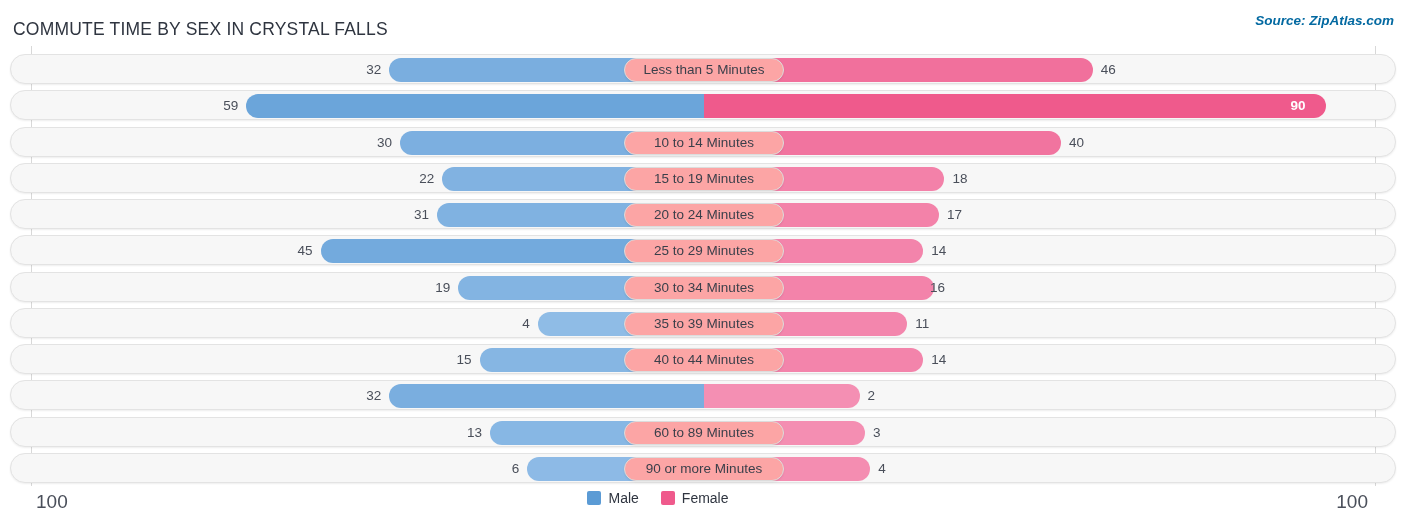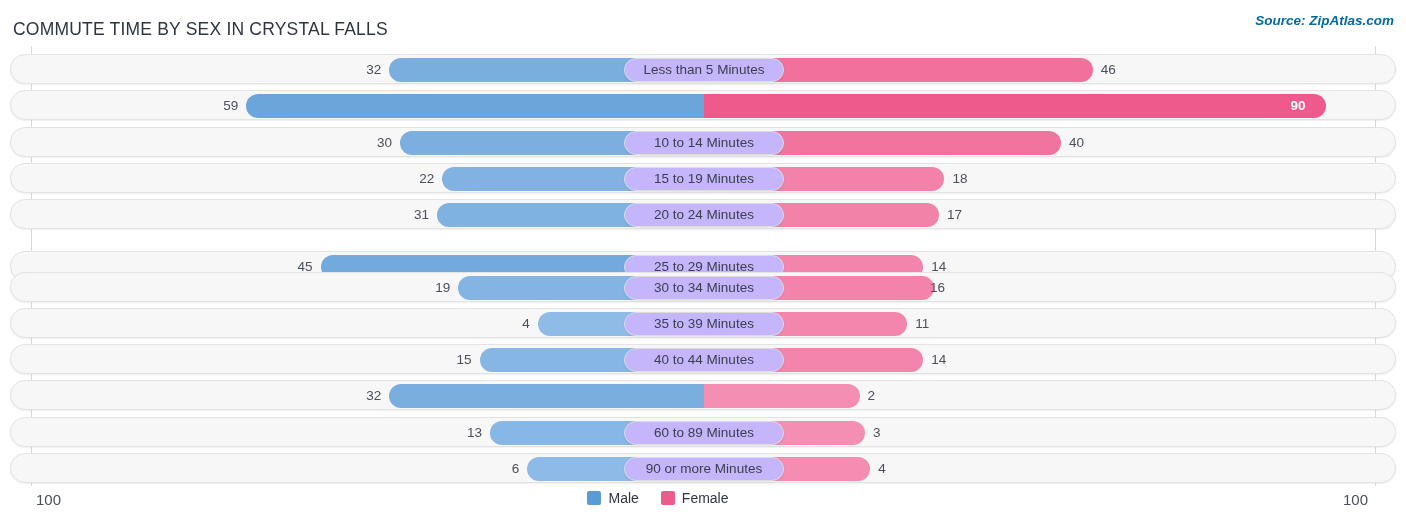--- a/index.html
+++ b/index.html
@@ -96,21 +96,21 @@
   .val-inside {
     color: #ffffff;
     font-weight: bold;
   }
 
   .pill {
     position: absolute;
     top: 3px;
     height: 24px;
     box-sizing: border-box;
-    background: #c4b5fd;
+    background: #fca5a5;
     border: 1px solid #dcdcdc;
     border-radius: 13px;
     font-size: 13.5px;
     color: #3a3f4a;
     line-height: 22px;
     text-align: center;
     white-space: nowrap;
     box-shadow: 0 1px 2px rgba(0,0,0,.08);
   }
 
@@ -118,21 +118,21 @@
   #footer {
     position: absolute;
     left: 0;
     top: 486px;
     width: 1406px;
     height: 37px;
   }
   #axis-min, #axis-max {
     position: absolute;
     top: 5px;
-    font-size: 15px;
+    font-size: 19px;
     color: #4a4f5a;
   }
   #axis-min { left: 36px; }
   #axis-max { right: 38px; }
 
   #legend {
     position: absolute;
     left: 12px;
     top: 4px;
     width: 1292px;
@@ -195,21 +195,21 @@
         <div class="val val-right" style="left: 941.4px; width: 54px;">18</div>
         <div class="pill" style="left: 613px; width: 160px;">15 to 19 Minutes</div>
       </div>
       <div class="row" style="top: 153px;">
         <div class="bar bar-left" style="left: 426.1px; width: 266.9px; background: rgb(128, 178, 225);"></div>
         <div class="bar bar-right" style="left: 693px; width: 235.1px; background: rgb(243, 130, 169);"></div>
         <div class="val val-left" style="left: 364.1px; width: 54px;">31</div>
         <div class="val val-right" style="left: 936.1px; width: 54px;">17</div>
         <div class="pill" style="left: 613px; width: 160px;">20 to 24 Minutes</div>
       </div>
-      <div class="row" style="top: 189.25px; margin-top: 16px;">
+      <div class="row" style="top: 189.25px;">
         <div class="bar bar-left" style="left: 309.5px; width: 383.5px; background: rgb(115, 170, 221);"></div>
         <div class="bar bar-right" style="left: 693px; width: 219.2px; background: rgb(243, 132, 171);"></div>
         <div class="val val-left" style="left: 247.5px; width: 54px;">45</div>
         <div class="val val-right" style="left: 920.2px; width: 54px;">14</div>
         <div class="pill" style="left: 613px; width: 160px;">25 to 29 Minutes</div>
       </div>
       <div class="row" style="top: 225.5px;">
         <div class="bar bar-left" style="left: 447.3px; width: 245.7px; background: rgb(131, 180, 226);"></div>
         <div class="bar bar-right" style="left: 693px; width: 229.8px; background: rgb(243, 131, 170);"></div>
         <div class="val val-left" style="left: 385.3px; width: 54px;">19</div>

